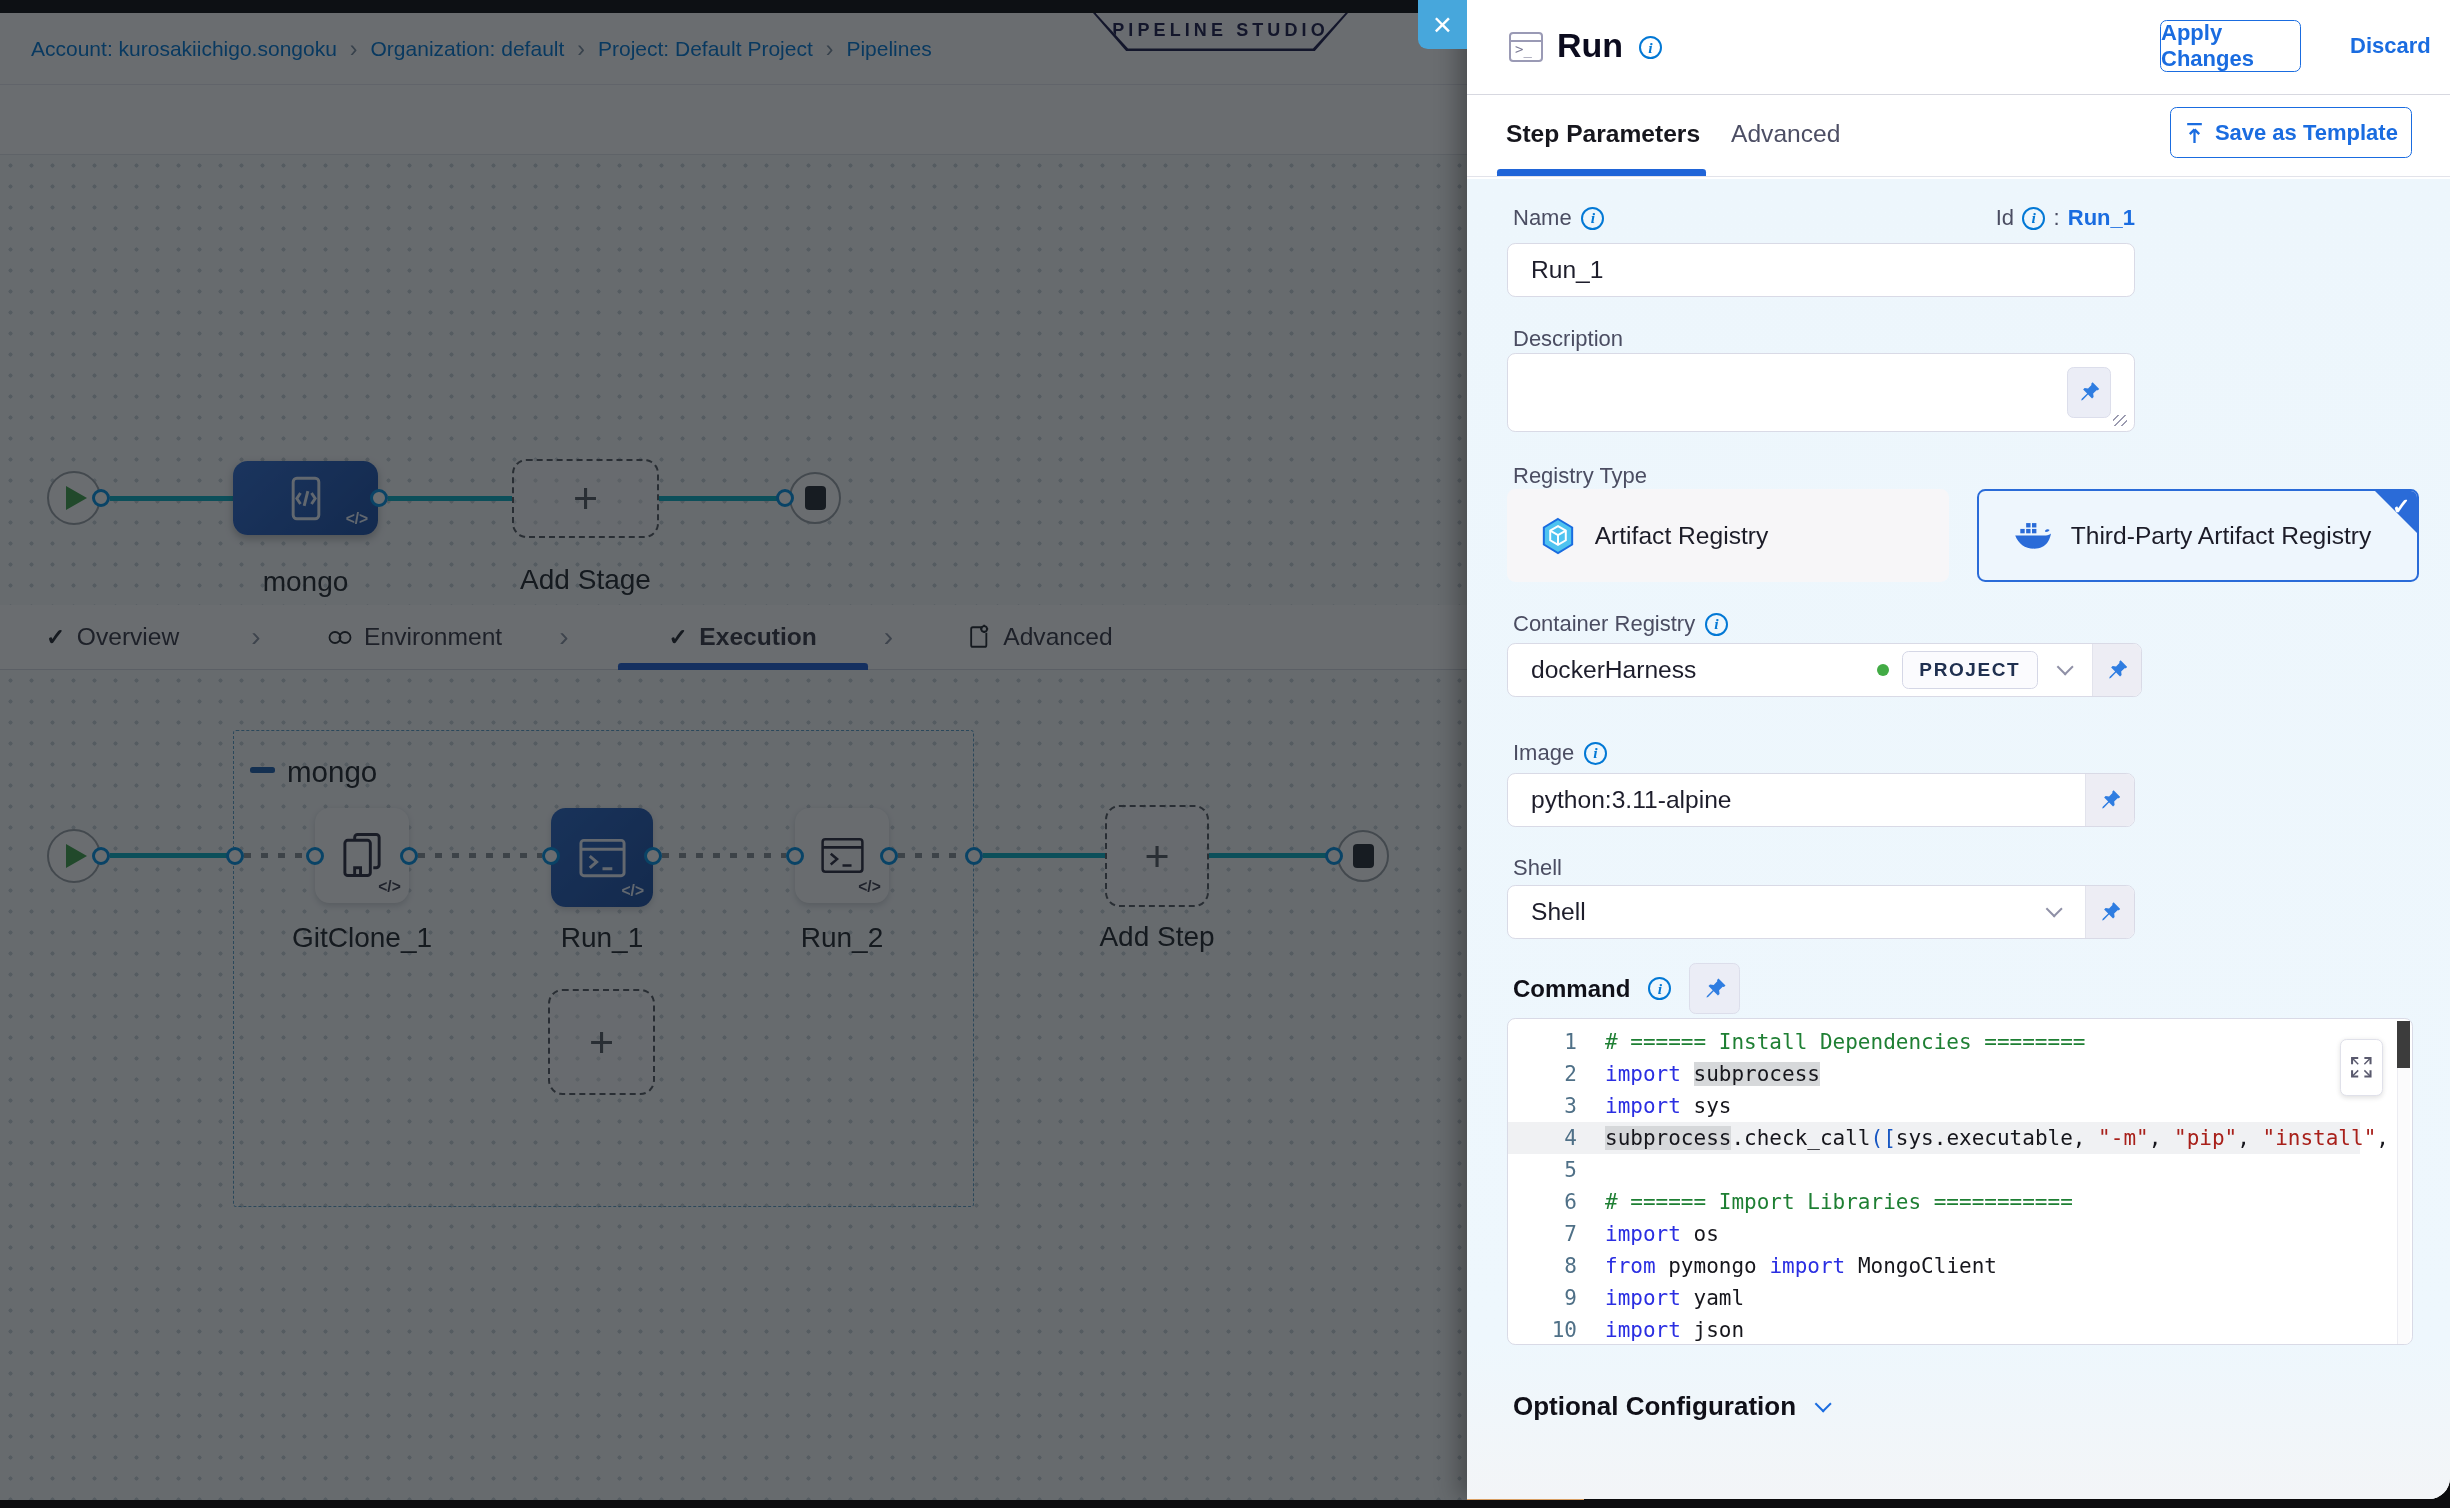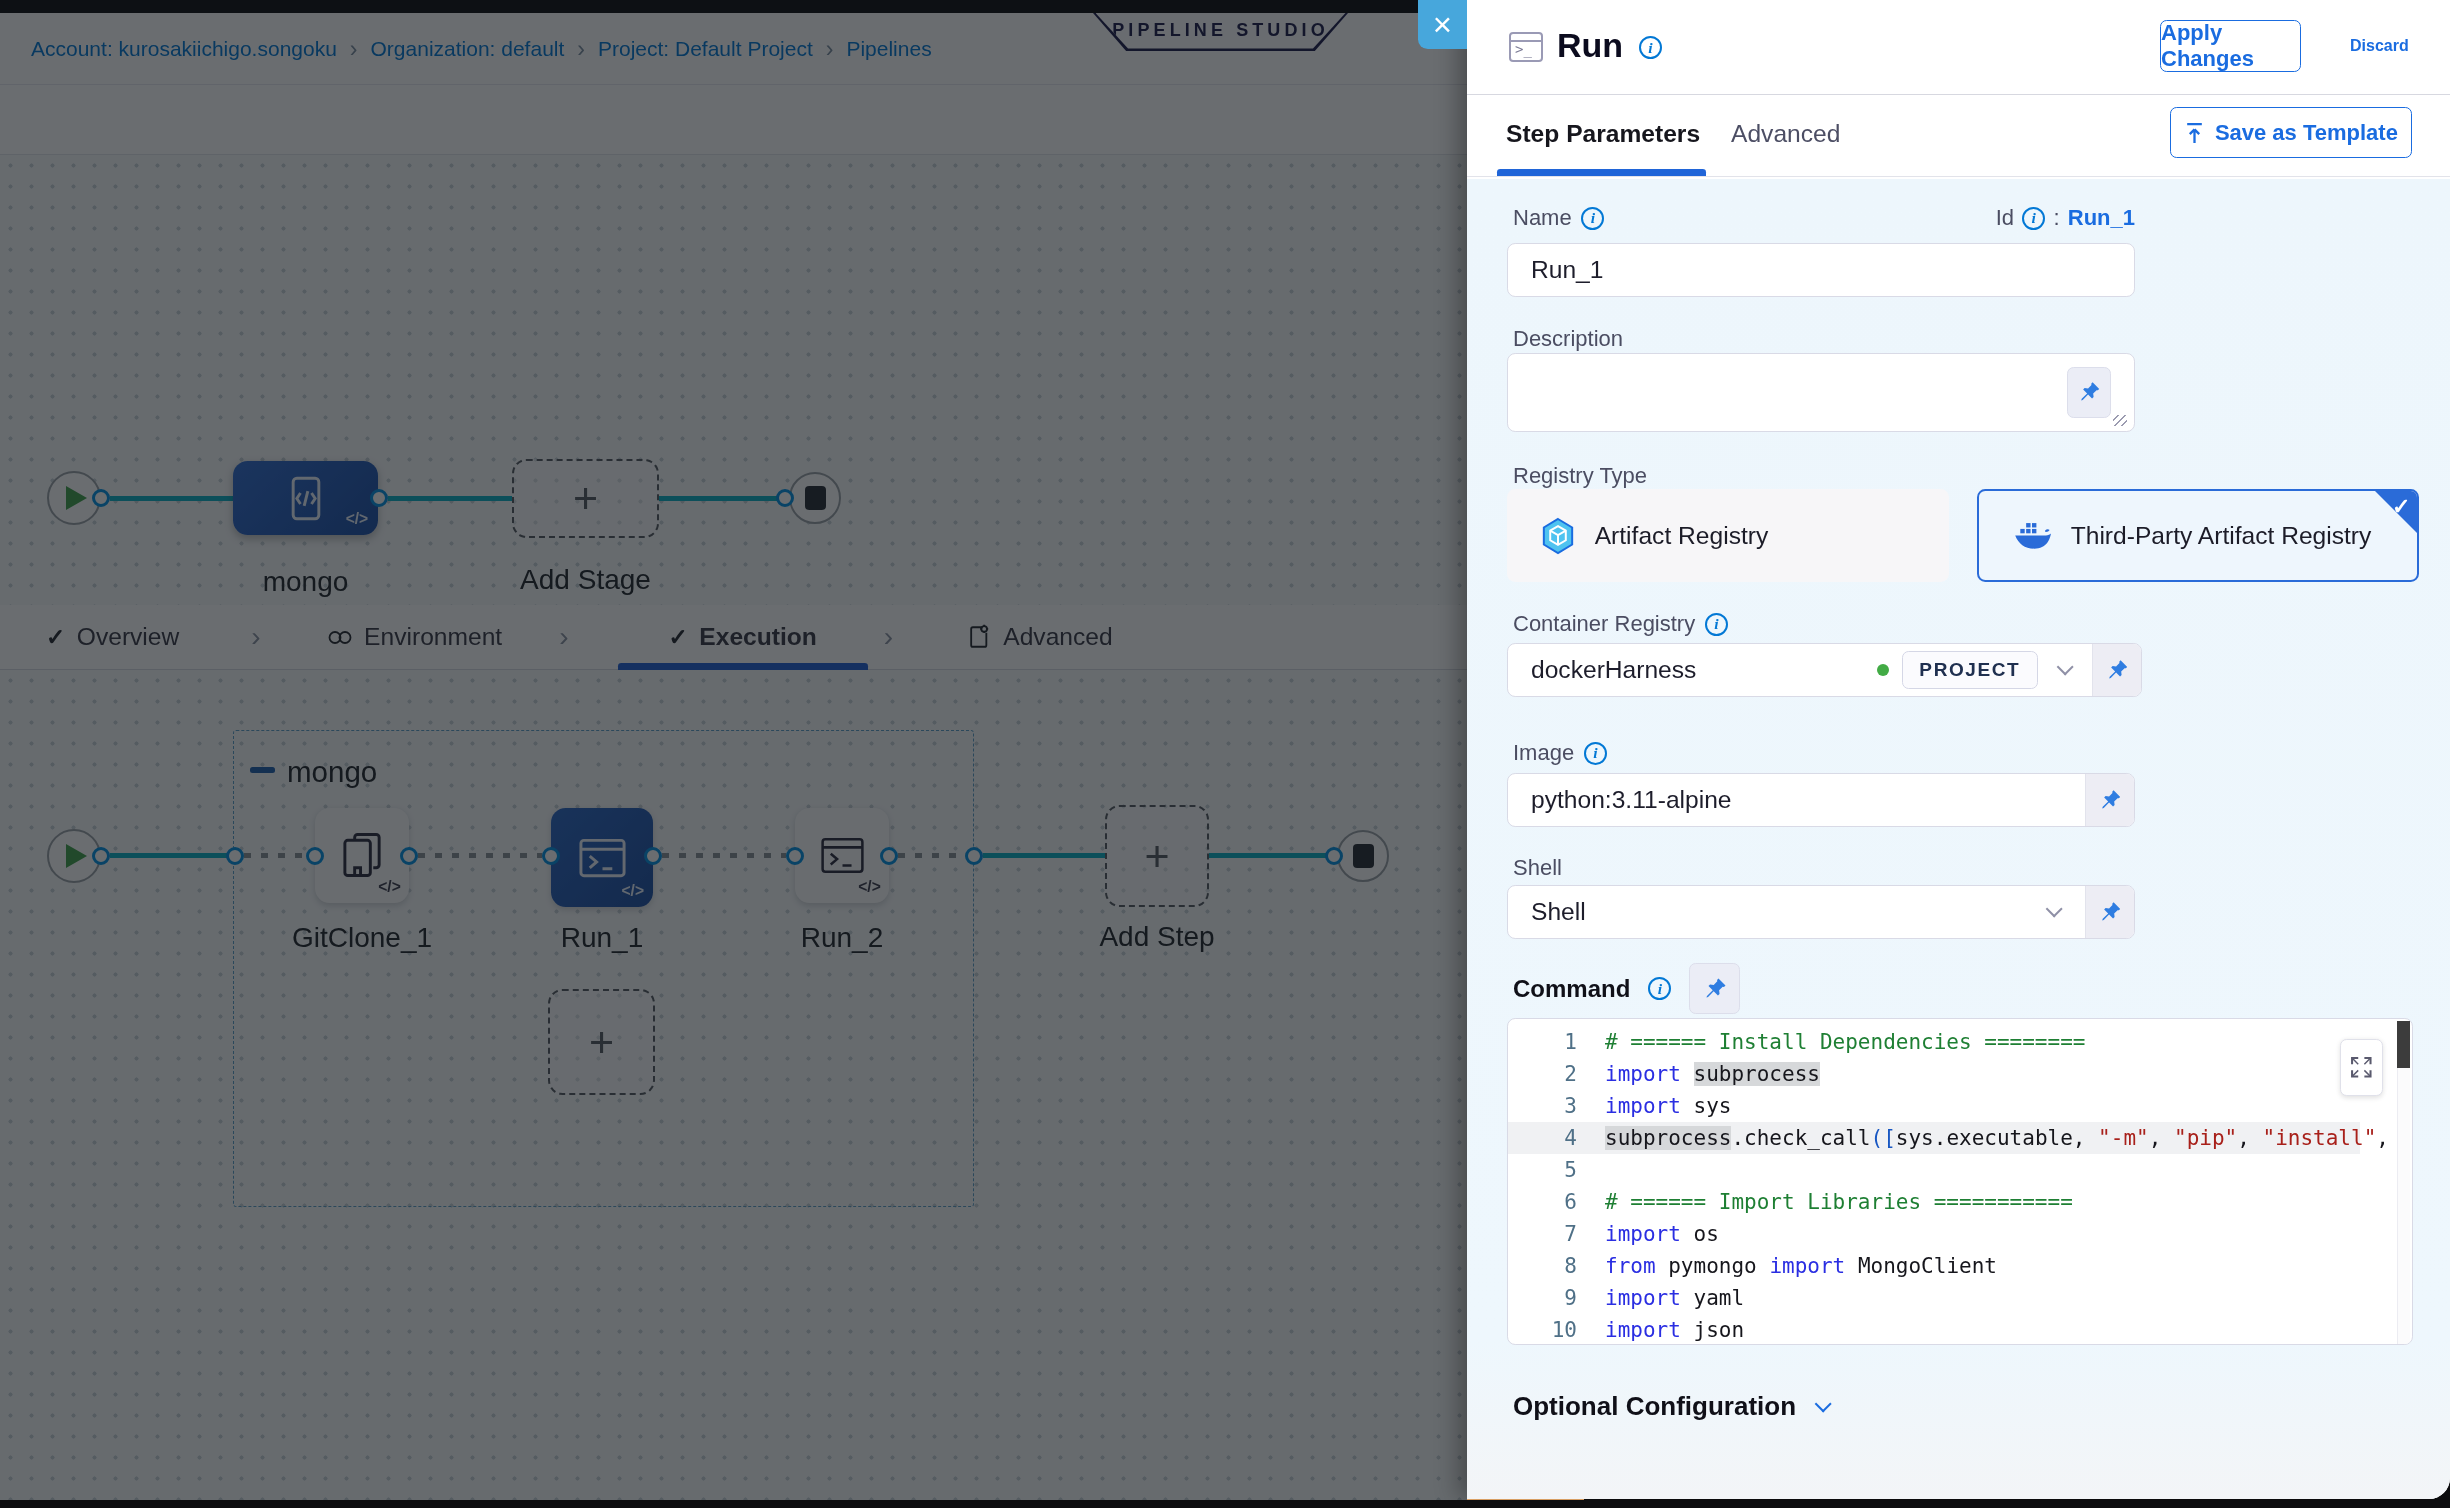--- a/index.html
+++ b/index.html
@@ -82,21 +82,21 @@
   .term-icon span { position:absolute; left:4.1px; top:7.4px; font-family:"DejaVu Sans Mono",monospace; font-size:14px; color:#7b7b96; }
   #d-title-icon { left:42px; top:32px; }
   #d-title { left:90px; top:26px; font-size:34px; font-weight:bold; color:#0b0b1e; }
   .info-i { display:inline-flex; width:23px; height:23px; border:2px solid #0278d5; border-radius:50%;
     color:#0278d5; font-family:"Liberation Serif",serif; font-style:italic; font-weight:bold; font-size:15.6px;
     align-items:center; justify-content:center; vertical-align:middle; }
   #d-title-info { left:172px; top:36px; }
   .btn-outline { border:1.6px solid #1a6ce0; border-radius:6.6px; background:#fff; color:#1a6ce0;
     font-size:22px; font-weight:bold; display:flex; align-items:center; justify-content:center; gap:9.8px; }
   #apply-btn { left:693px; top:19.7px; width:141px; height:52px; }
-  #discard-btn { left:883px; top:19.7px; height:52px; display:flex; align-items:center; font-size:16px; font-weight:bold; color:#1a6ce0; }
+  #discard-btn { left:883px; top:19.7px; height:52px; display:flex; align-items:center; font-size:22px; font-weight:bold; color:#1a6ce0; }
 
   #d-tabsrow { position:absolute; left:0; top:95px; width:983px; height:82px; background:#fff; border-bottom:1.6px solid #e2e3ea;padding-left:28px; }
   #tab-step-params { left:39px; top:24.6px; font-size:24.6px; font-weight:bold; color:#16161d; }
   #tab-advanced { left:264px; top:24.6px; font-size:24.6px; color:#4c4e64; }
   #sp-underline { left:30px; top:74px; width:209px; height:6.6px; background:#2065d8; border-radius:3.3px 3.3px 0 0; }
   #save-template-btn { left:703px; top:12.3px; width:242px; height:51px; }
 
   #d-content { position:absolute; left:0; top:179px; width:983px; height:1320px;
     background:linear-gradient(180deg,#edf6fc 0%,#eef7fd 88%,#f3f5f7 100%); }
 

